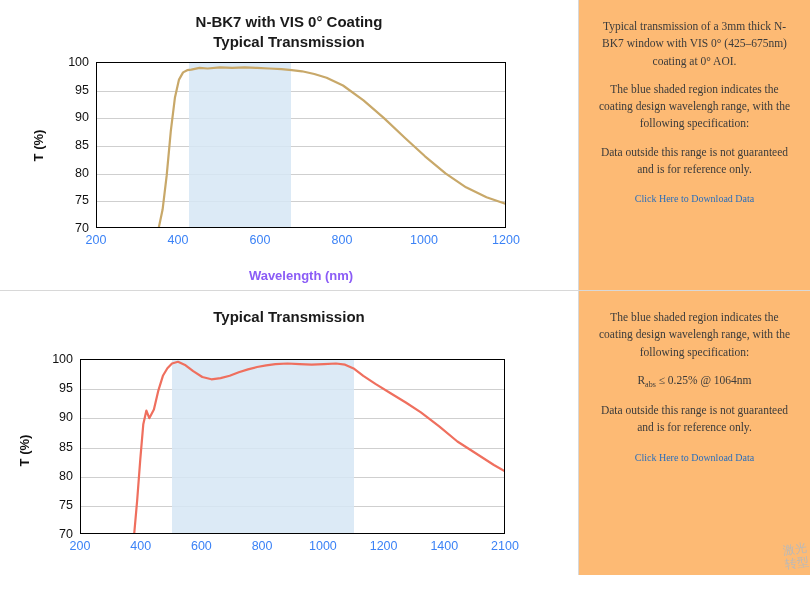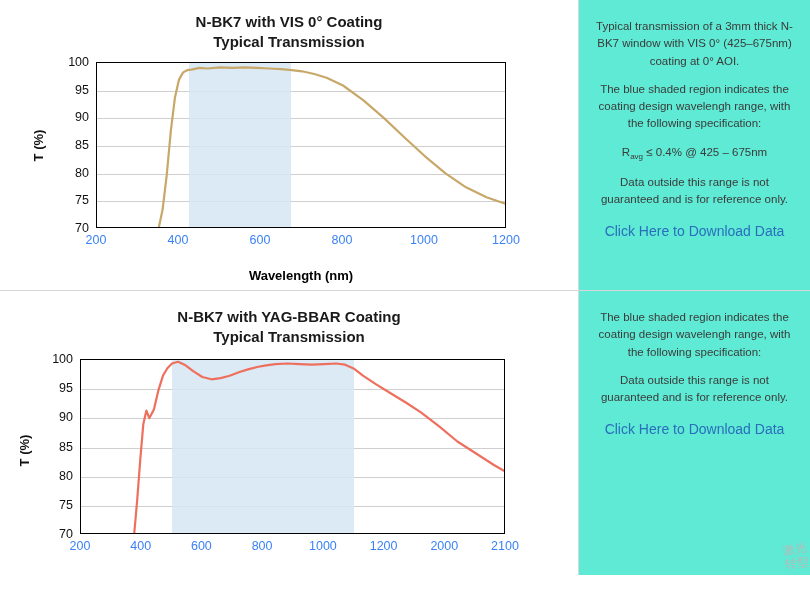--- a/index.html
+++ b/index.html
@@ -30,36 +30,37 @@
     width: 578px;
     height: 100%;
     position: relative;
     background: #ffffff;
     box-sizing: border-box;
   }
   .text-col {
     width: 232px;
     height: 100%;
     position: relative;
-    background: #5eead4;
+    background: #fdba74;
     border-left: 1px solid #d8d8d8;
     box-sizing: border-box;
     padding: 18px 14px 10px 14px;
     text-align: center;
     color: #3b3b3b;
     font-size: 11.5px;
     line-height: 1.5;
+    font-family: Liberation Serif, serif;
   }
   .text-col p { margin: 0 0 11px 0; }
   .spec-line { margin: 0; font-size: 11.5px; }
   .sub { font-size: 8px; vertical-align: sub; }
   .dl-link {
     color: #2a6ebb;
     text-decoration: none;
-    font-size: 14px;
+    font-size: 10px;
     display: inline-block;
     margin-top: 2px;
   }
 
   .chart-title {
     position: absolute;
     left: 0;
     right: 0;
     text-align: center;
     font-weight: bold;
@@ -118,21 +119,21 @@
     font-size: 13px;
     font-weight: bold;
     color: #111;
     white-space: nowrap;
   }
   .xlabel {
     position: absolute;
     text-align: center;
     font-size: 13px;
     font-weight: bold;
-    color: #000000;
+    color: #8b5cf6;
   }
   .watermark {
     position: absolute;
     right: 2px;
     bottom: 4px;
     font-size: 12px;
     color: #b9b9b9;
     line-height: 1.15;
     text-align: center;
     transform: rotate(-8deg);
@@ -181,31 +182,29 @@
         <span class="xtick" style="left:410px;">1200</span>
       </div>
 
       <div class="ylabel" style="left:-2px; top:138px; width:80px; text-align:center;">T (%)</div>
       <div class="xlabel" style="left:96px; top:268px; width:410px;">Wavelength  (nm)</div>
     </div>
 
     <div class="text-col">
       <p>Typical transmission of a 3mm thick N-BK7 window with VIS 0° (425–675nm) coating at 0° AOI.</p>
       <p>The blue shaded region indicates the coating design wavelengh range, with the following specification:</p>
-      <p class="spec-line">R<span class="sub">avg</span> ≤ 0.4% @ 425 – 675nm</p>
       <p style="margin-top:11px;">Data outside this range is not guaranteed and is for reference only.</p>
       <a class="dl-link" href="#">Click Here to Download Data</a>
     </div>
   </div>
 
   <div class="panel panel-bottom">
 
     <div class="chart-col">
       <div class="chart-title" style="top:16px;">
-        <span>N-BK7 with YAG-BBAR Coating</span>
         <span class="l2">Typical Transmission</span>
       </div>
 
       <div class="plot-wrap" style="left:80px; top:68px; width:425px; height:175px;">
         <div class="plot-area" style="left:0; top:0; width:425px; height:175px;">
           <div class="gridline" style="top:29.2px;"></div>
           <div class="gridline" style="top:58.3px;"></div>
           <div class="gridline" style="top:87.5px;"></div>
           <div class="gridline" style="top:116.7px;"></div>
           <div class="gridline" style="top:145.8px;"></div>
@@ -223,30 +222,31 @@
         <span class="ytick" style="top:58.3px;">90</span>
         <span class="ytick" style="top:29.2px;">95</span>
         <span class="ytick" style="top:0px;">100</span>
 
         <span class="xtick" style="left:0px;">200</span>
         <span class="xtick" style="left:60.7px;">400</span>
         <span class="xtick" style="left:121.4px;">600</span>
         <span class="xtick" style="left:182.1px;">800</span>
         <span class="xtick" style="left:242.9px;">1000</span>
         <span class="xtick" style="left:303.6px;">1200</span>
-        <span class="xtick" style="left:364.3px;">2000</span>
+        <span class="xtick" style="left:364.3px;">1400</span>
         <span class="xtick" style="left:425px;">2100</span>
       </div>
 
       <div class="ylabel" style="left:-16px; top:152px; width:80px; text-align:center;">T (%)</div>
       <div class="xlabel" style="left:80px; top:282px; width:425px;">Wavelength  (nm)</div>
     </div>
 
     <div class="text-col">
       <p>The blue shaded region indicates the coating design wavelengh range, with the following specification:</p>
+      <p class="spec-line">R<span class="sub">abs</span> ≤ 0.25% @ 1064nm</p>
       <p style="margin-top:11px;">Data outside this range is not guaranteed and is for reference only.</p>
       <a class="dl-link" href="#">Click Here to Download Data</a>
     </div>
   </div>
 
   <div class="watermark">
     <div>激光</div>
     <div>转型</div>
   </div>
 

